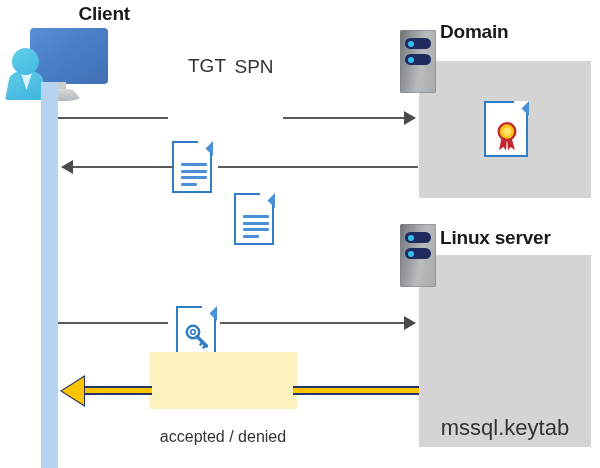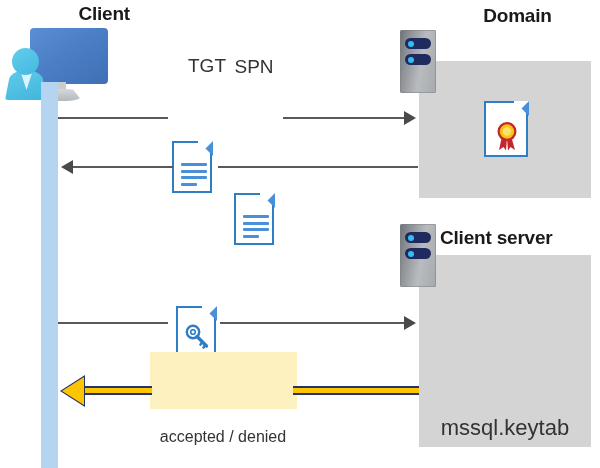--- a/index.html
+++ b/index.html
@@ -20,21 +20,21 @@
   
   .title-bold {
     font-weight: bold;
     color: #1a1a1a;
     font-size: 19px;
     line-height: 23px;
     letter-spacing: -0.2px;
   }
   #client-title { left: 0px; top: 2px; width: 130px; text-align: right; }
   #dc-title {
-    left: 440px; top: 4px; width: 155px; text-align: center;
+    left: 440px; top: 20px; width: 155px; text-align: left;
   }
   #linux-title { left: 440px; top: 226px; width: 155px; text-align: left; }
 
   
   .panel {
     background: #d4d4d4;
   }
   #dc-panel { left: 419px; top: 61px; width: 172px; height: 137px; }
   #linux-panel { left: 419px; top: 255px; width: 172px; height: 192px; }
 
@@ -284,21 +284,21 @@
 
   <div class="abs rack" id="dc-rack">
     <div class="led a">
         <i></i>
       </div>
     <div class="led b">
         <i></i>
       </div>
   </div>
 
-  <div class="abs title-bold" id="linux-title">Client server</div>
+  <div class="abs title-bold" id="linux-title">Linux server</div>
 
   <div class="abs rack" id="linux-rack">
     <div class="led a">
         <i></i>
       </div>
     <div class="led b">
         <i></i>
       </div>
   </div>
 

